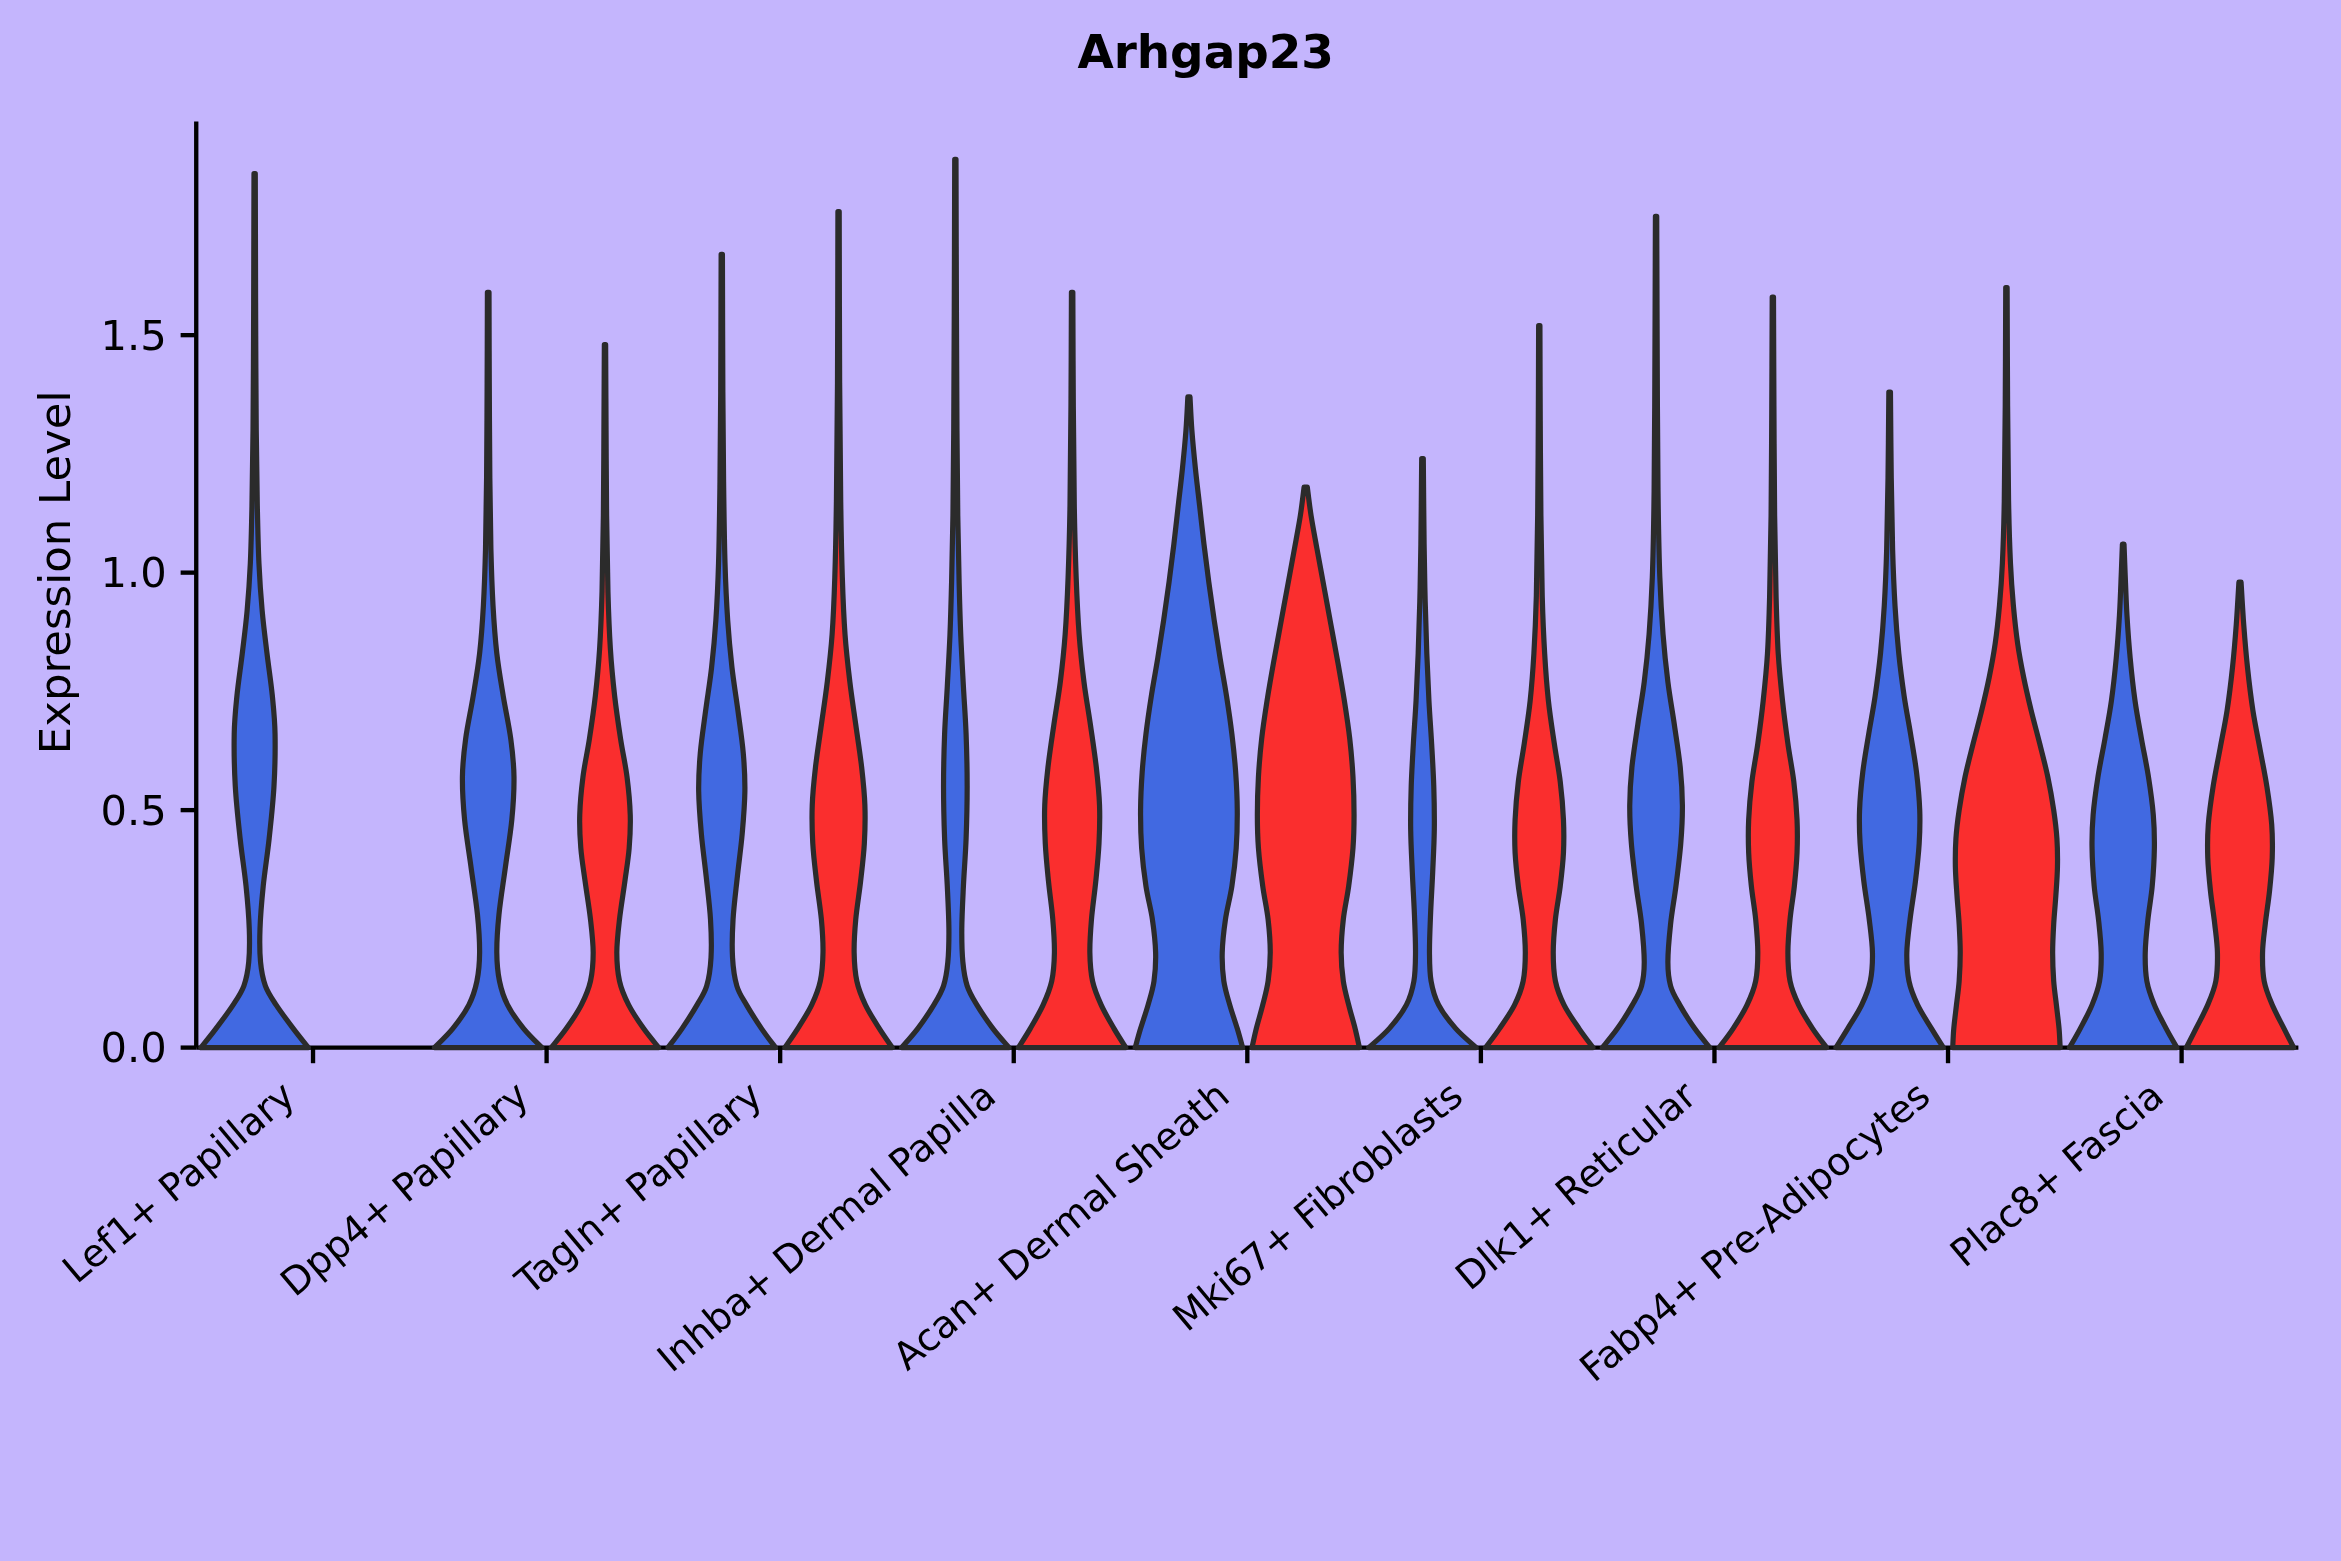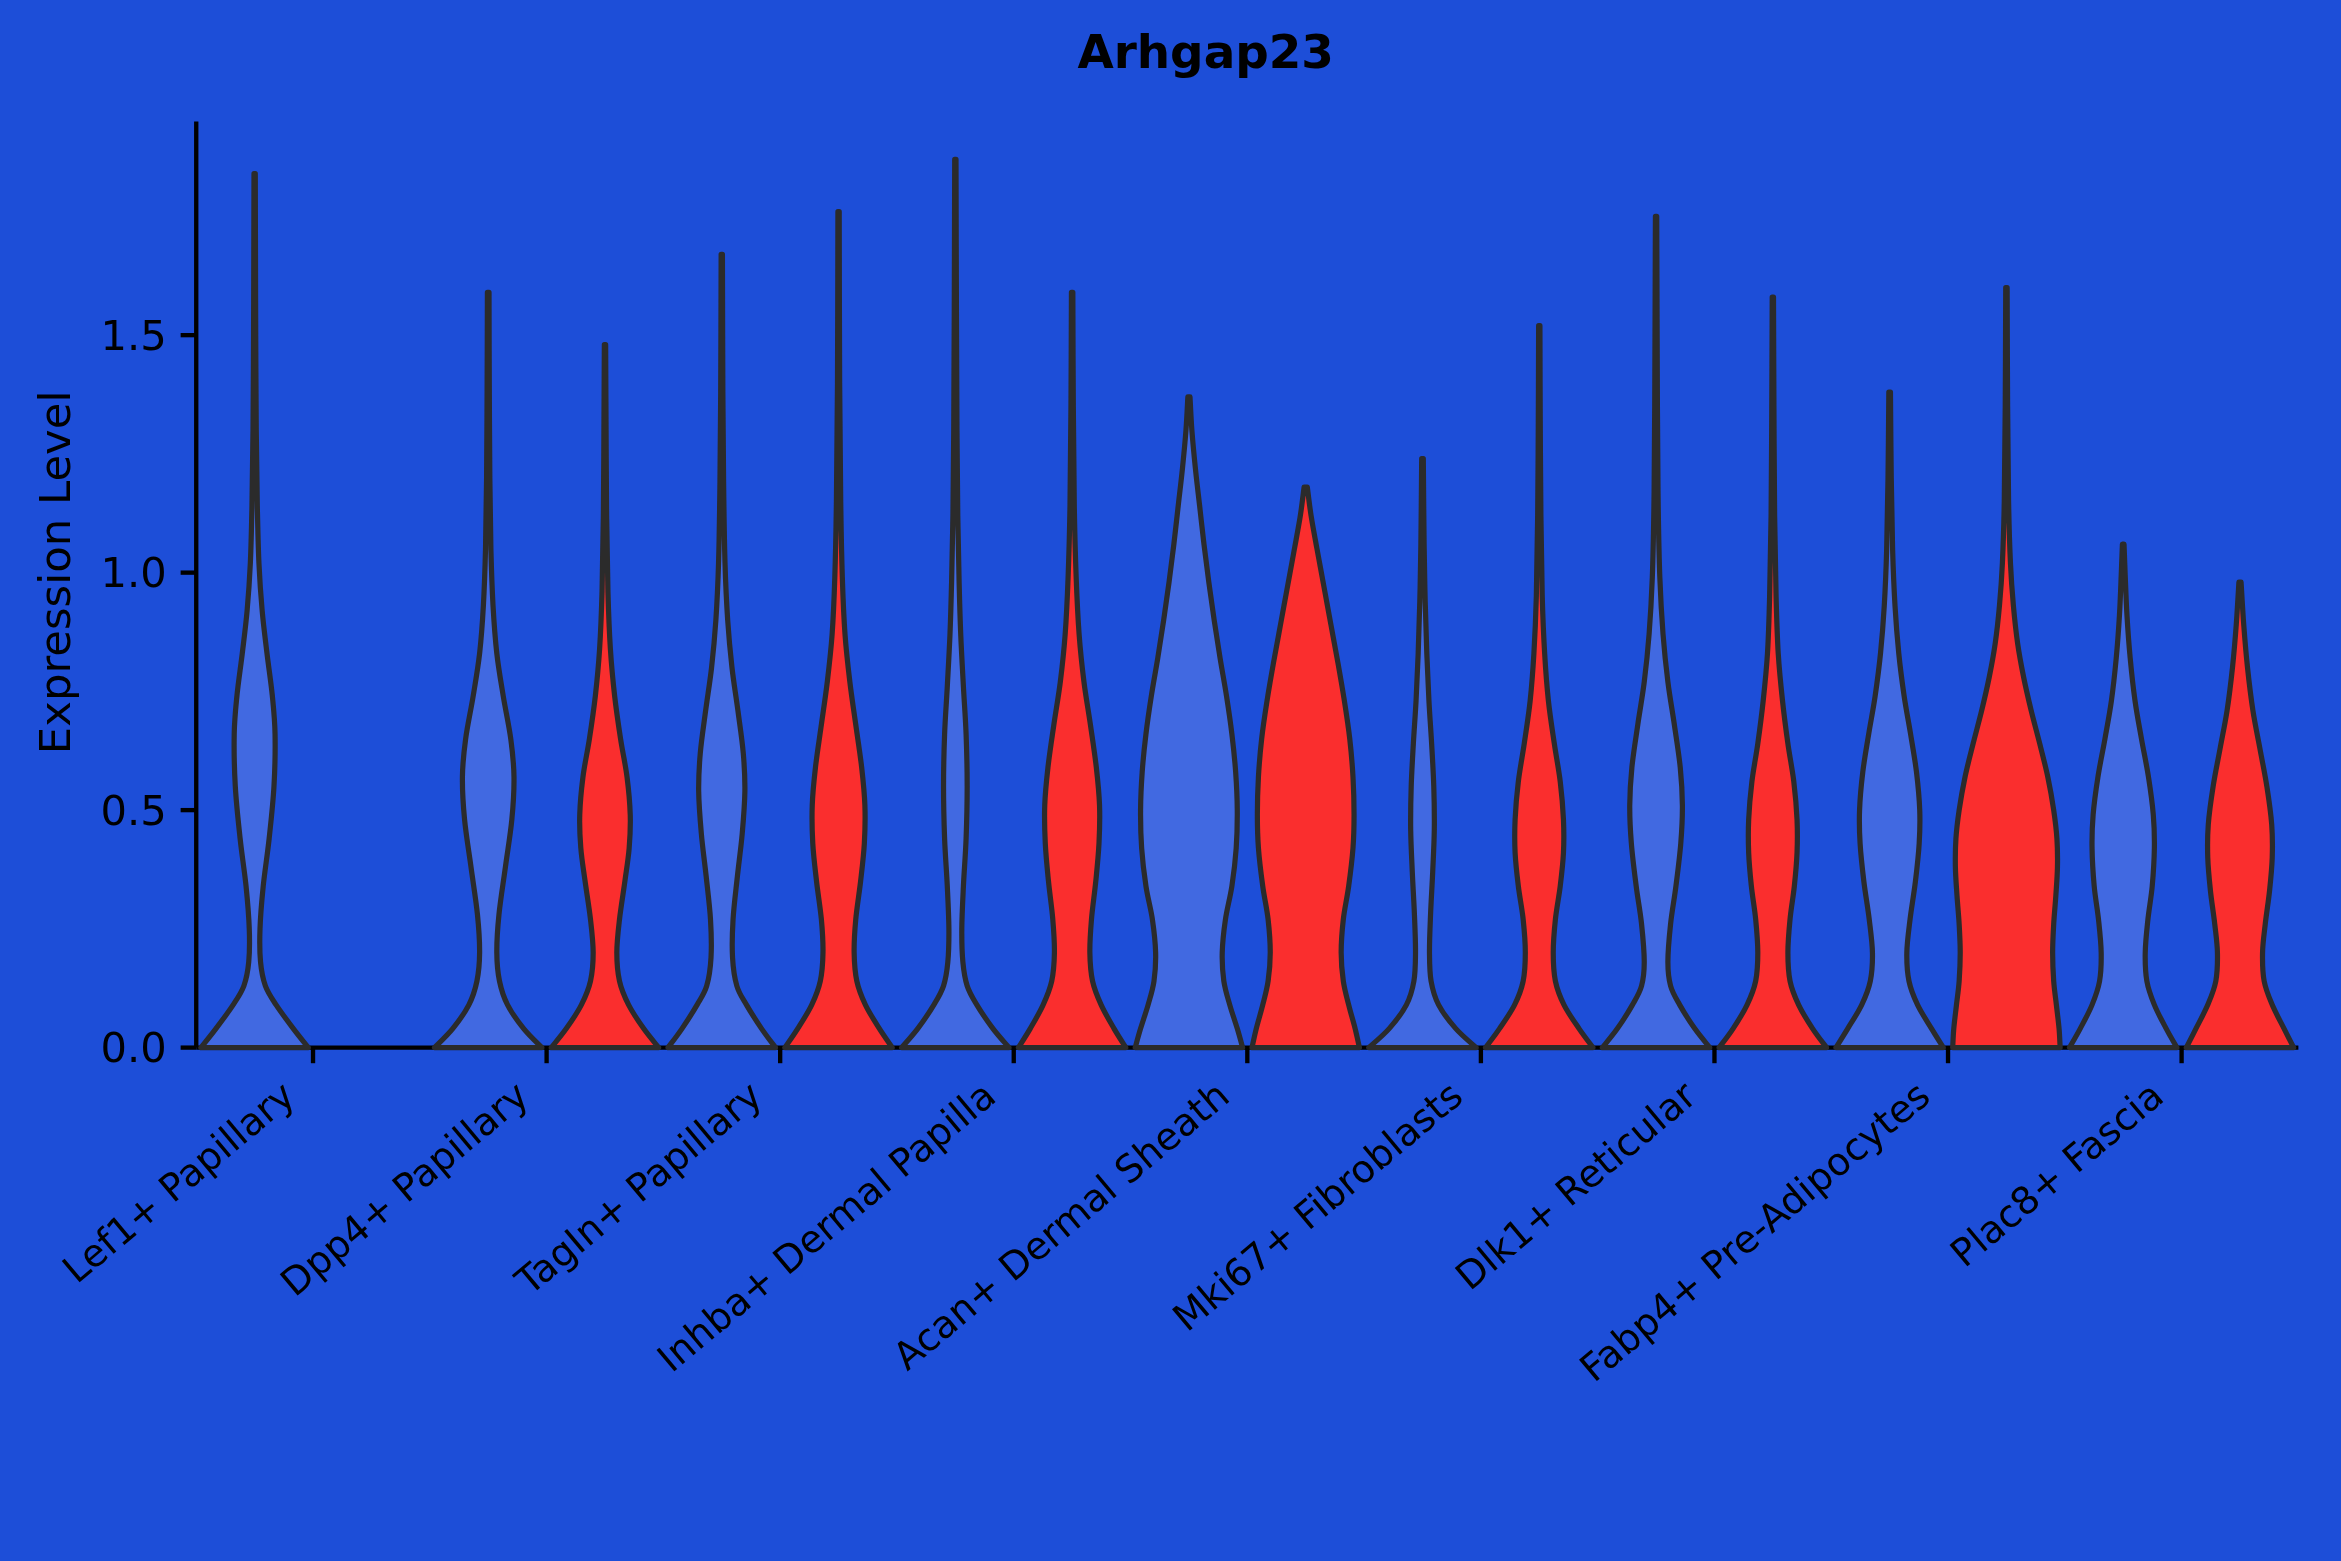--- a/index.html
+++ b/index.html
@@ -10,21 +10,21 @@
   body {
     width: 2342px;
     height: 1561px;
     font-family: "DejaVu Sans", sans-serif;
     overflow: hidden;
   }
   #figure {
     position: relative;
     width: 2342px;
     height: 1561px;
-    background: #1d4ed8;
+    background: #c4b5fd;
   }
   #plot-svg {
     position: absolute;
     top: 0;
     left: 0;
     width: 2342px;
     height: 1561px;
     display: block;
   }
   .chart-title {

